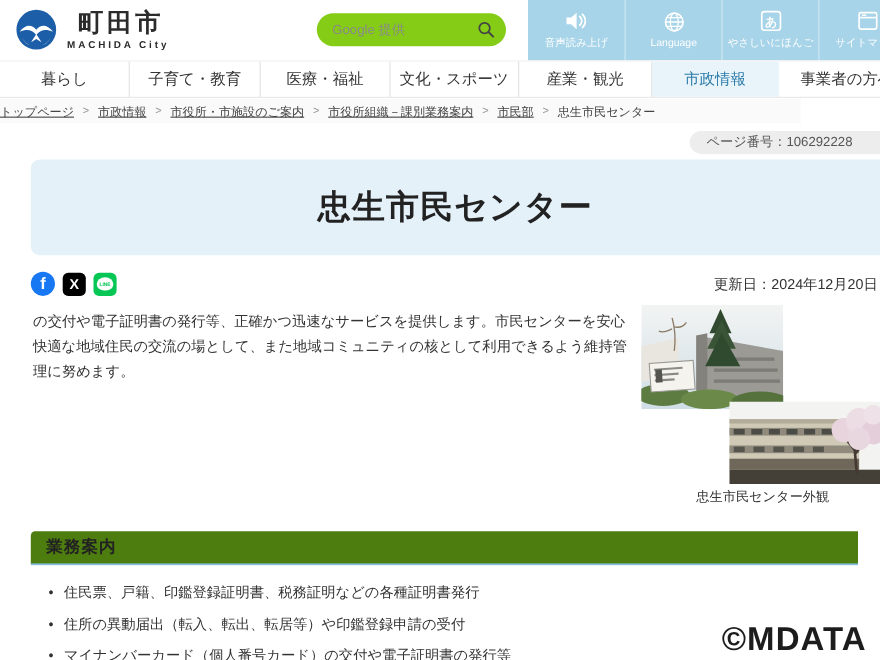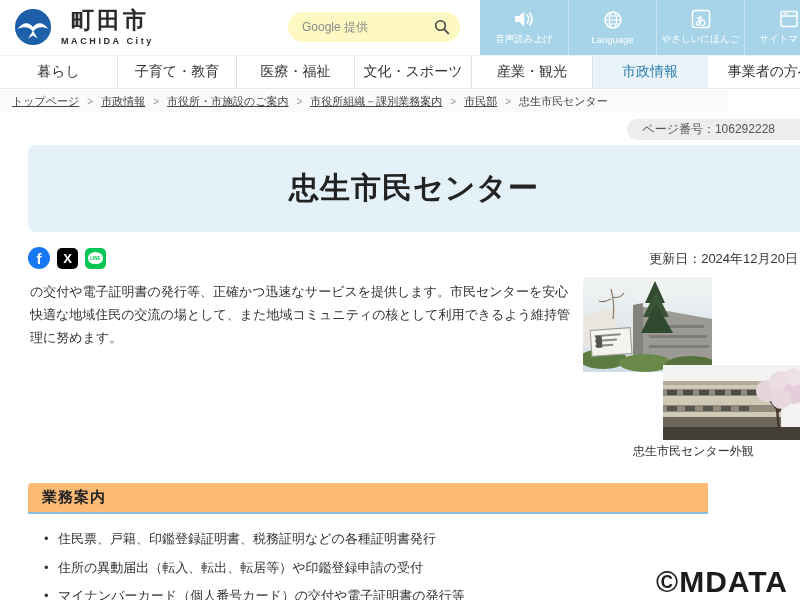--- a/index.html
+++ b/index.html
@@ -7,38 +7,38 @@
   body { font-family:"Liberation Sans","DejaVu Sans",sans-serif; background:#fff; position:relative; }
   .page { position:relative; width:800px; height:600px; overflow:hidden; background:#fff; }
 
   
   .header { position:absolute; top:0; left:0; width:800px; height:55px; background:#fff; }
   .logo { position:absolute; left:14px; top:8px; display:flex; align-items:center; gap:9px; cursor:pointer; }
   .emblem { width:38px; height:38px; flex:0 0 auto; }
   .logo-jp { font-size:23px; font-weight:bold; color:#2b2b2b; letter-spacing:3px; line-height:1.05;padding-left:10px; }
   .logo-en { font-size:9px; color:#2b2b2b; letter-spacing:2.6px; font-weight:bold; margin-top:4px; }
 
-  .search { position:absolute; left:288px; top:12px; width:172px; height:30px; background:#fef9c3; border-radius:16px; display:flex; align-items:center; padding:0 10px 0 14px;gap:10px; }
+  .search { position:absolute; left:288px; top:12px; width:172px; height:30px; background:#84cc16; border-radius:16px; display:flex; align-items:center; padding:0 10px 0 14px;gap:10px; }
   .search input { flex:1; min-width:0; border:none; background:transparent; outline:none; font-size:12px; color:#555; font-family:inherit; }
   .search input::placeholder { color:#8a8a8a; }
   .search-btn { border:none; background:transparent; cursor:pointer; display:flex; align-items:center; padding:0; }
 
   .utilities { position:absolute; left:480px; top:0; height:55px; display:flex; }
   .util { width:88px; height:55px; background:#a7d4e8; display:flex; flex-direction:column; align-items:center; justify-content:center; gap:4px; cursor:pointer; border-left:1px solid #c9e4f1; }
   .util:first-child { border-left:none; }
   .util .ulabel { font-size:9.5px; color:#ffffff; white-space:nowrap; }
 
   
   .nav { position:absolute; top:55px; left:0; width:832px; height:34px; display:flex; background:#fff; border-top:1px solid #f0f0f0; border-bottom:1px solid #e7e7e7; }
   .nav-item { display:flex; align-items:center; justify-content:center; font-size:14px; color:#333; cursor:pointer; border-right:1px solid #e2e2e2; height:100%; }
   .nav-item:last-child { border-right:none; }
   .nav-item.active { background:#e9f4fa; color:#2d7ca9; border-right-color:#e9f4fa; }
 
   
-  .breadcrumb { position:absolute; top:90px; left:0; width:728px; height:22px; background:#fafafa; display:flex; align-items:center; gap:8px; padding-left:12px; font-size:11px; white-space:nowrap; }
+  .breadcrumb { position:absolute; top:90px; left:0; width:728px; height:22px; background:#fafafa; display:flex; align-items:center; gap:8px; font-size:11px; white-space:nowrap; }
   .crumb { color:#444; text-decoration:underline; cursor:pointer; }
   .sep { color:#999; font-size:10px; }
   .crumb-current { color:#444; }
 
   
   .page-number { position:absolute; top:119px; right:0; height:21px; line-height:21px; background:#ededed; border-radius:11px 0 0 11px; font-size:12px; color:#555; padding:0 25px 0 15px; }
 
   .title-banner { position:absolute; top:145px; left:28px; width:772px; height:87px; background:#e4f1f9; border-radius:8px 0 0 8px; display:flex; align-items:center; justify-content:center; }
   .title-banner h1 { font-size:30px; font-weight:600; color:#222; letter-spacing:1px; }
 
@@ -51,21 +51,21 @@
 
   .updated { position:absolute; top:250px; right:2px; font-size:13px; color:#333; }
 
   .intro { position:absolute; top:280px; left:30px; width:545px; font-size:13px; line-height:1.78; color:#333; }
 
   .photo1 { position:absolute; left:583px; top:277px; width:129px; height:95px; }
   .photo2 { position:absolute; left:663px; top:365px; width:137px; height:75px; }
   .photo-caption { position:absolute; left:633px; top:443px; font-size:12px; color:#333; }
 
   
-  .section-bar { position:absolute; top:483px; left:28px; width:680px; height:31px; background:#fdba74; border-bottom:2px solid #86bedd; border-radius:4px 0 0 0; display:flex; align-items:center; padding-left:14px; }
+  .section-bar { position:absolute; top:483px; left:28px; width:752px; height:31px; background:#4d7c0f; border-bottom:2px solid #86bedd; border-radius:4px 0 0 0; display:flex; align-items:center; padding-left:14px; }
   .section-bar h2 { font-size:15px; font-weight:bold; color:#222; letter-spacing:1px; }
 
   .biz-list { position:absolute; top:530px; left:30px; width:560px; list-style:none; }
   .biz-list li { position:relative; font-size:13px; color:#333; padding-left:28px; margin-bottom:11px; line-height:1.35; }
   .biz-list li::before { content:"\2022"; position:absolute; left:14px; top:0; color:#333; }
 
   .watermark { position:absolute; right:12px; bottom:1px; font-size:30px; font-weight:bold; color:#1c1c1c; letter-spacing:1px; }
 </style>
 </head>
 <body>

